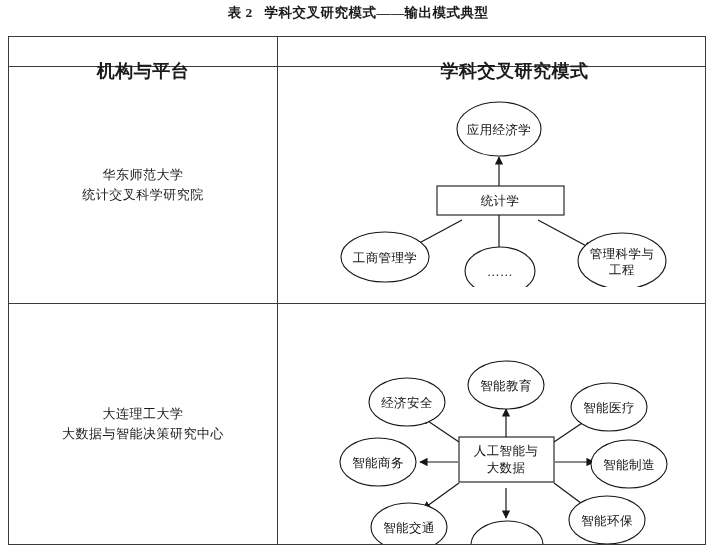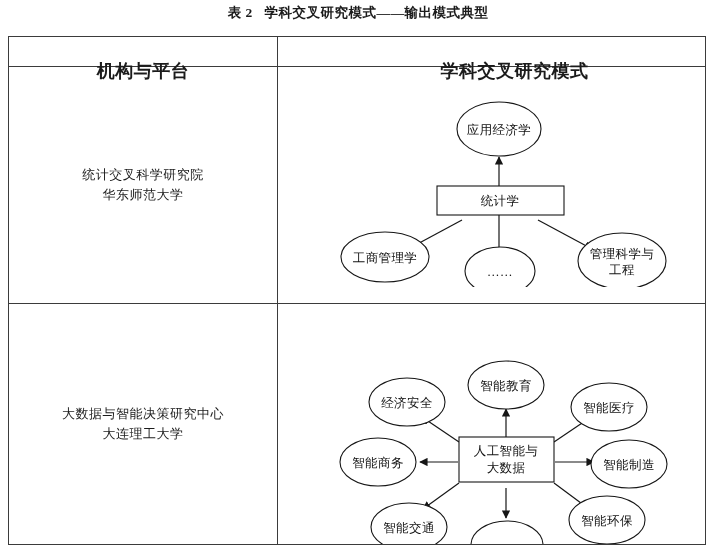--- a/index.html
+++ b/index.html
@@ -136,22 +136,22 @@
 
   <div class="v-divider"></div>
   <div class="h-line" id="header-rule"></div>
   <div class="h-line" id="row-rule"></div>
 
   <div class="header-cell" id="header-left">机构与平台</div>
   <div class="header-cell" id="header-right">学科交叉研究模式</div>
 
   <div class="inst-cell" id="inst-cell-1">
     <div class="inst-inner">
+      <span class="inst-line">华东师范大学</span>
       <span class="inst-line">统计交叉科学研究院</span>
-      <span class="inst-line">华东师范大学</span>
     </div>
   </div>
 
   <div class="diagram-panel" id="diagram-1">
     <svg class="diagram-svg" width="429" height="237" viewBox="0 0 429 237">
 
       <defs>
         <marker id="arrow1" viewBox="0 0 10 10" refX="9" refY="5" markerWidth="7" markerHeight="7" orient="auto-start-reverse">
           <path d="M 0 0 L 10 5 L 0 10 z" fill="#161616"></path>
         </marker>
@@ -175,22 +175,22 @@
       <text class="node-text" x="223" y="226">……</text>
 
       <ellipse class="node-shape" cx="345" cy="211" rx="44" ry="28"></ellipse>
       <text class="node-text" x="345" y="208">管理科学与</text>
       <text class="node-text" x="345" y="224">工程</text>
     </svg>
   </div>
 
   <div class="inst-cell" id="inst-cell-2">
     <div class="inst-inner">
+      <span class="inst-line">大连理工大学</span>
       <span class="inst-line">大数据与智能决策研究中心</span>
-      <span class="inst-line">大连理工大学</span>
     </div>
   </div>
 
   <div class="diagram-panel" id="diagram-2">
     <svg class="diagram-svg" width="429" height="241" viewBox="0 0 429 241">
 
       <defs>
         <marker id="arrow2" viewBox="0 0 10 10" refX="9" refY="5" markerWidth="7" markerHeight="7" orient="auto-start-reverse">
           <path d="M 0 0 L 10 5 L 0 10 z" fill="#161616"></path>
         </marker>

